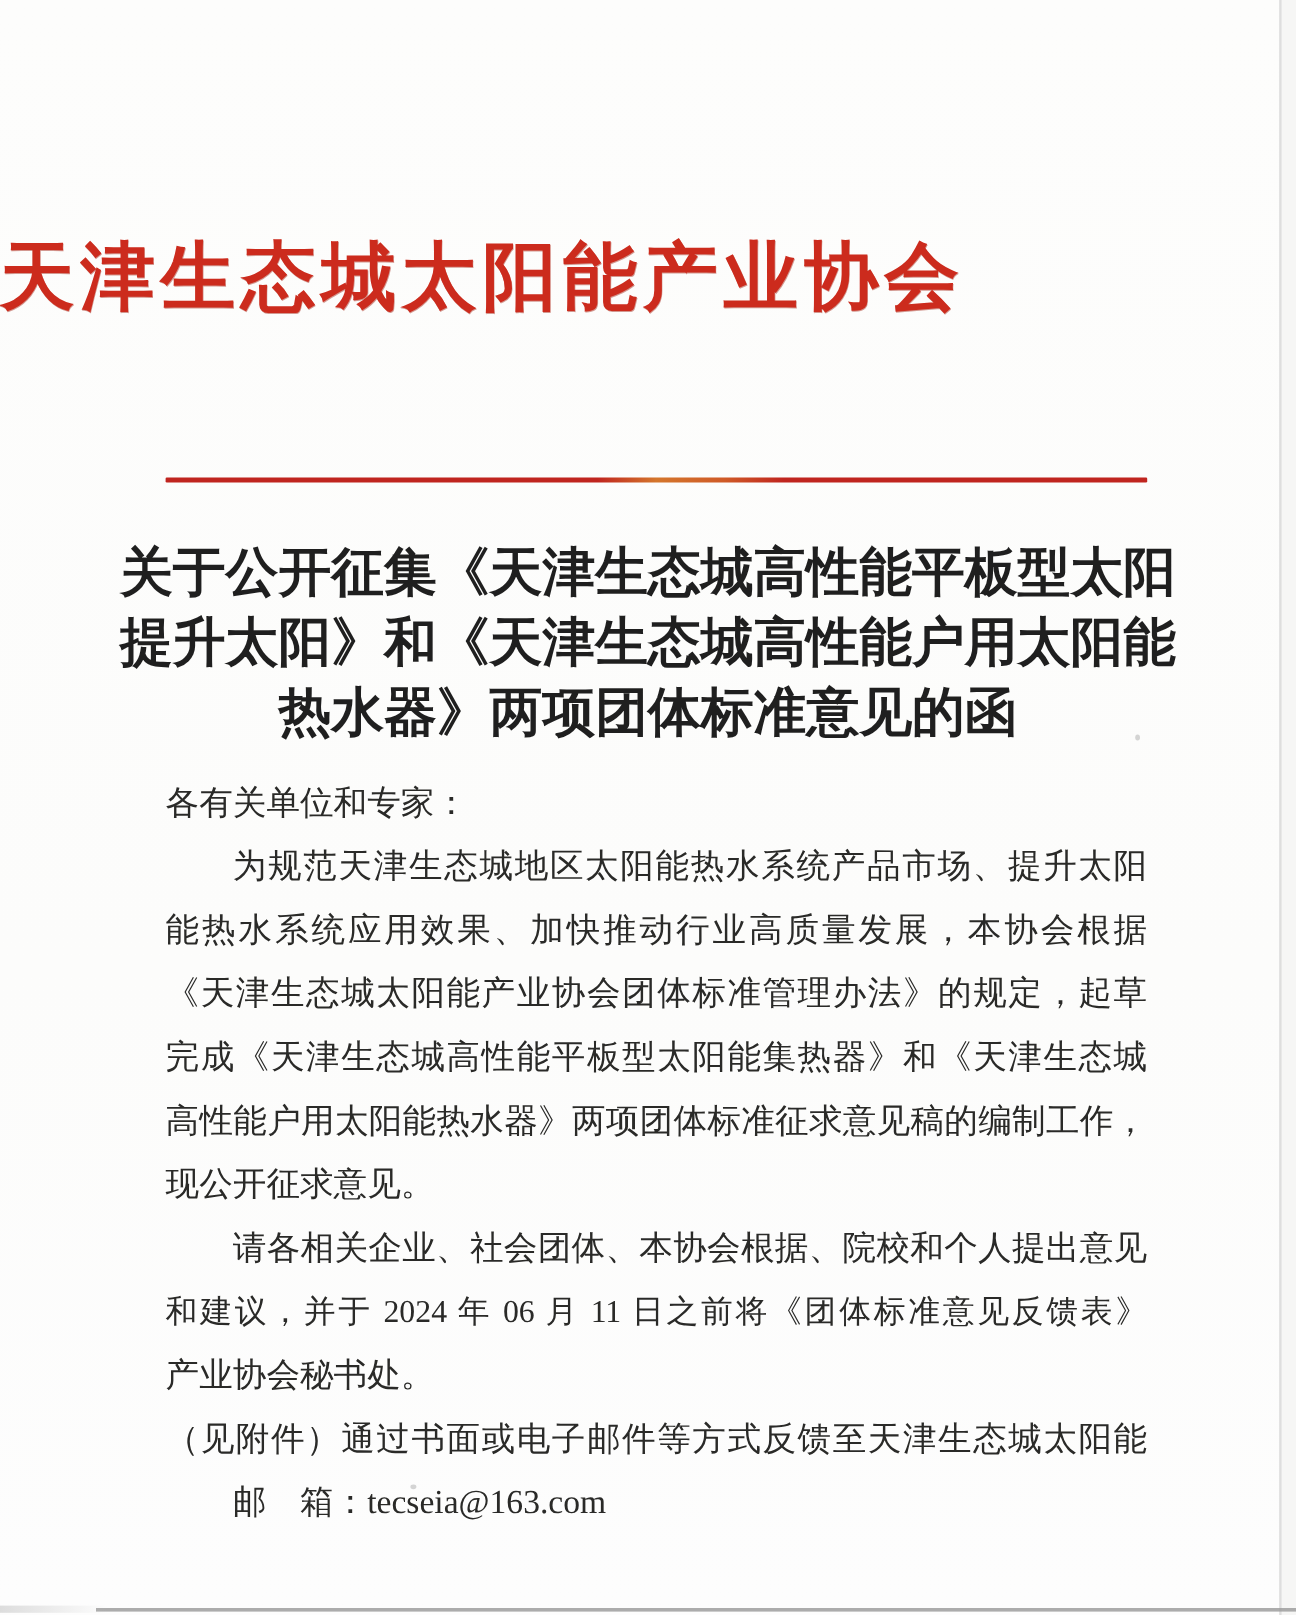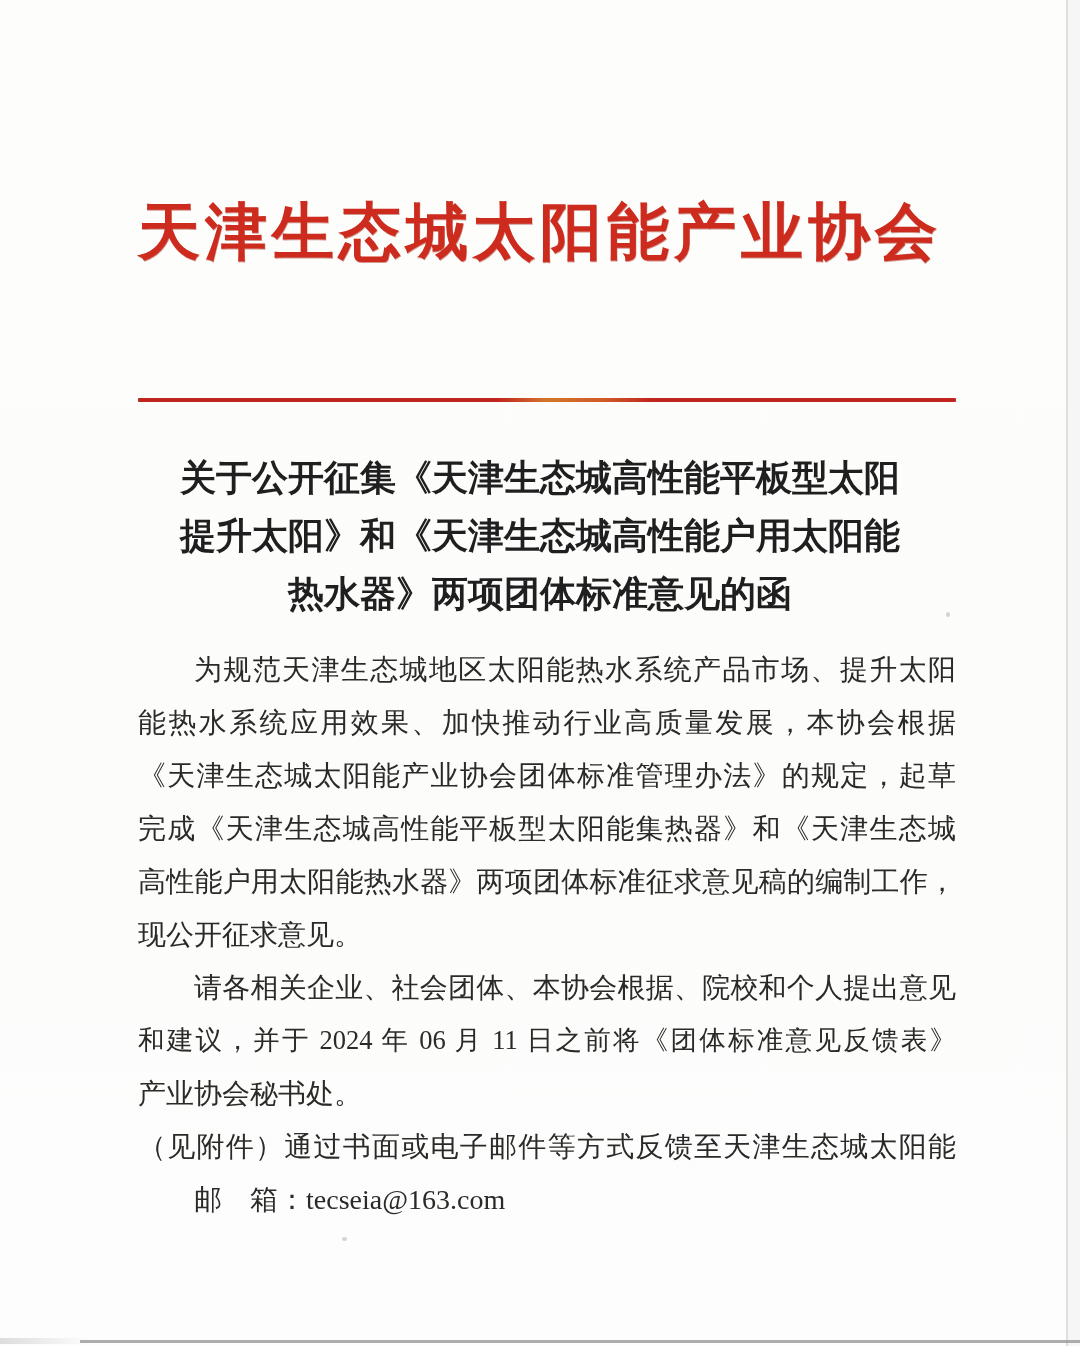--- a/index.html
+++ b/index.html
@@ -16,21 +16,20 @@
     font-family: "Liberation Serif", "DejaVu Serif", serif;
     color: #262626;
   }
 
   
   .org-title {
     position: absolute;
     top: 186px;
     left: 0;
     width: 100%;
-    text-align: center;
     font-family: "Liberation Serif", "DejaVu Serif", serif;
     font-weight: 700;
     font-size: 62px;
     line-height: 92px;
     letter-spacing: 5px;
     color: #cc2b1d;
     text-shadow: 0.5px 0.5px 0 rgba(160, 30, 15, 0.45);
     white-space: nowrap;
   }
 
@@ -64,21 +63,21 @@
 
   
   .doc-title {
     position: absolute;
     top: 449px;
     left: 0;
     width: 100%;
     text-align: center;
     font-family: "Liberation Sans", "DejaVu Sans", sans-serif;
     font-weight: 700;
-    font-size: 36px;
+    font-size: 44px;
     line-height: 58px;
     color: #1f1f1f;
     letter-spacing: 0px;
   }
   .t-line { white-space: nowrap; }
 
   
   .body-block {
     position: absolute;
     top: 643px;
@@ -167,20 +166,21 @@
 
   <div class="red-rule"></div>
 
   <div class="doc-title">
     <div class="t-line">关于公开征集《天津生态城高性能平板型太阳</div>
     <div class="t-line">提升太阳》和《天津生态城高性能户用太阳能</div>
     <div class="t-line">热水器》两项团体标准意见的函</div>
   </div>
 
   <div class="body-block">
+    <div class="line">各有关单位和专家：</div>
     <div class="line indent justify">为规范天津生态城地区太阳能热水系统产品市场、提升太阳</div>
     <div class="line justify">能热水系统应用效果、加快推动行业高质量发展，本协会根据</div>
     <div class="line justify">《天津生态城太阳能产业协会团体标准管理办法》的规定，起草</div>
     <div class="line justify">完成《天津生态城高性能平板型太阳能集热器》和《天津生态城</div>
     <div class="line justify">高性能户用太阳能热水器》两项团体标准征求意见稿的编制工作，</div>
     <div class="line">现公开征求意见。</div>
     <div class="line indent justify">请各相关企业、社会团体、本协会根据、院校和个人提出意见</div>
     <div class="line justify tight">和建议，并于 2024 年 06 月 11 日之前将《团体标准意见反馈表》</div>
     <div class="line">产业协会秘书处。</div>
     <div class="line justify">（见附件）通过书面或电子邮件等方式反馈至天津生态城太阳能</div>

